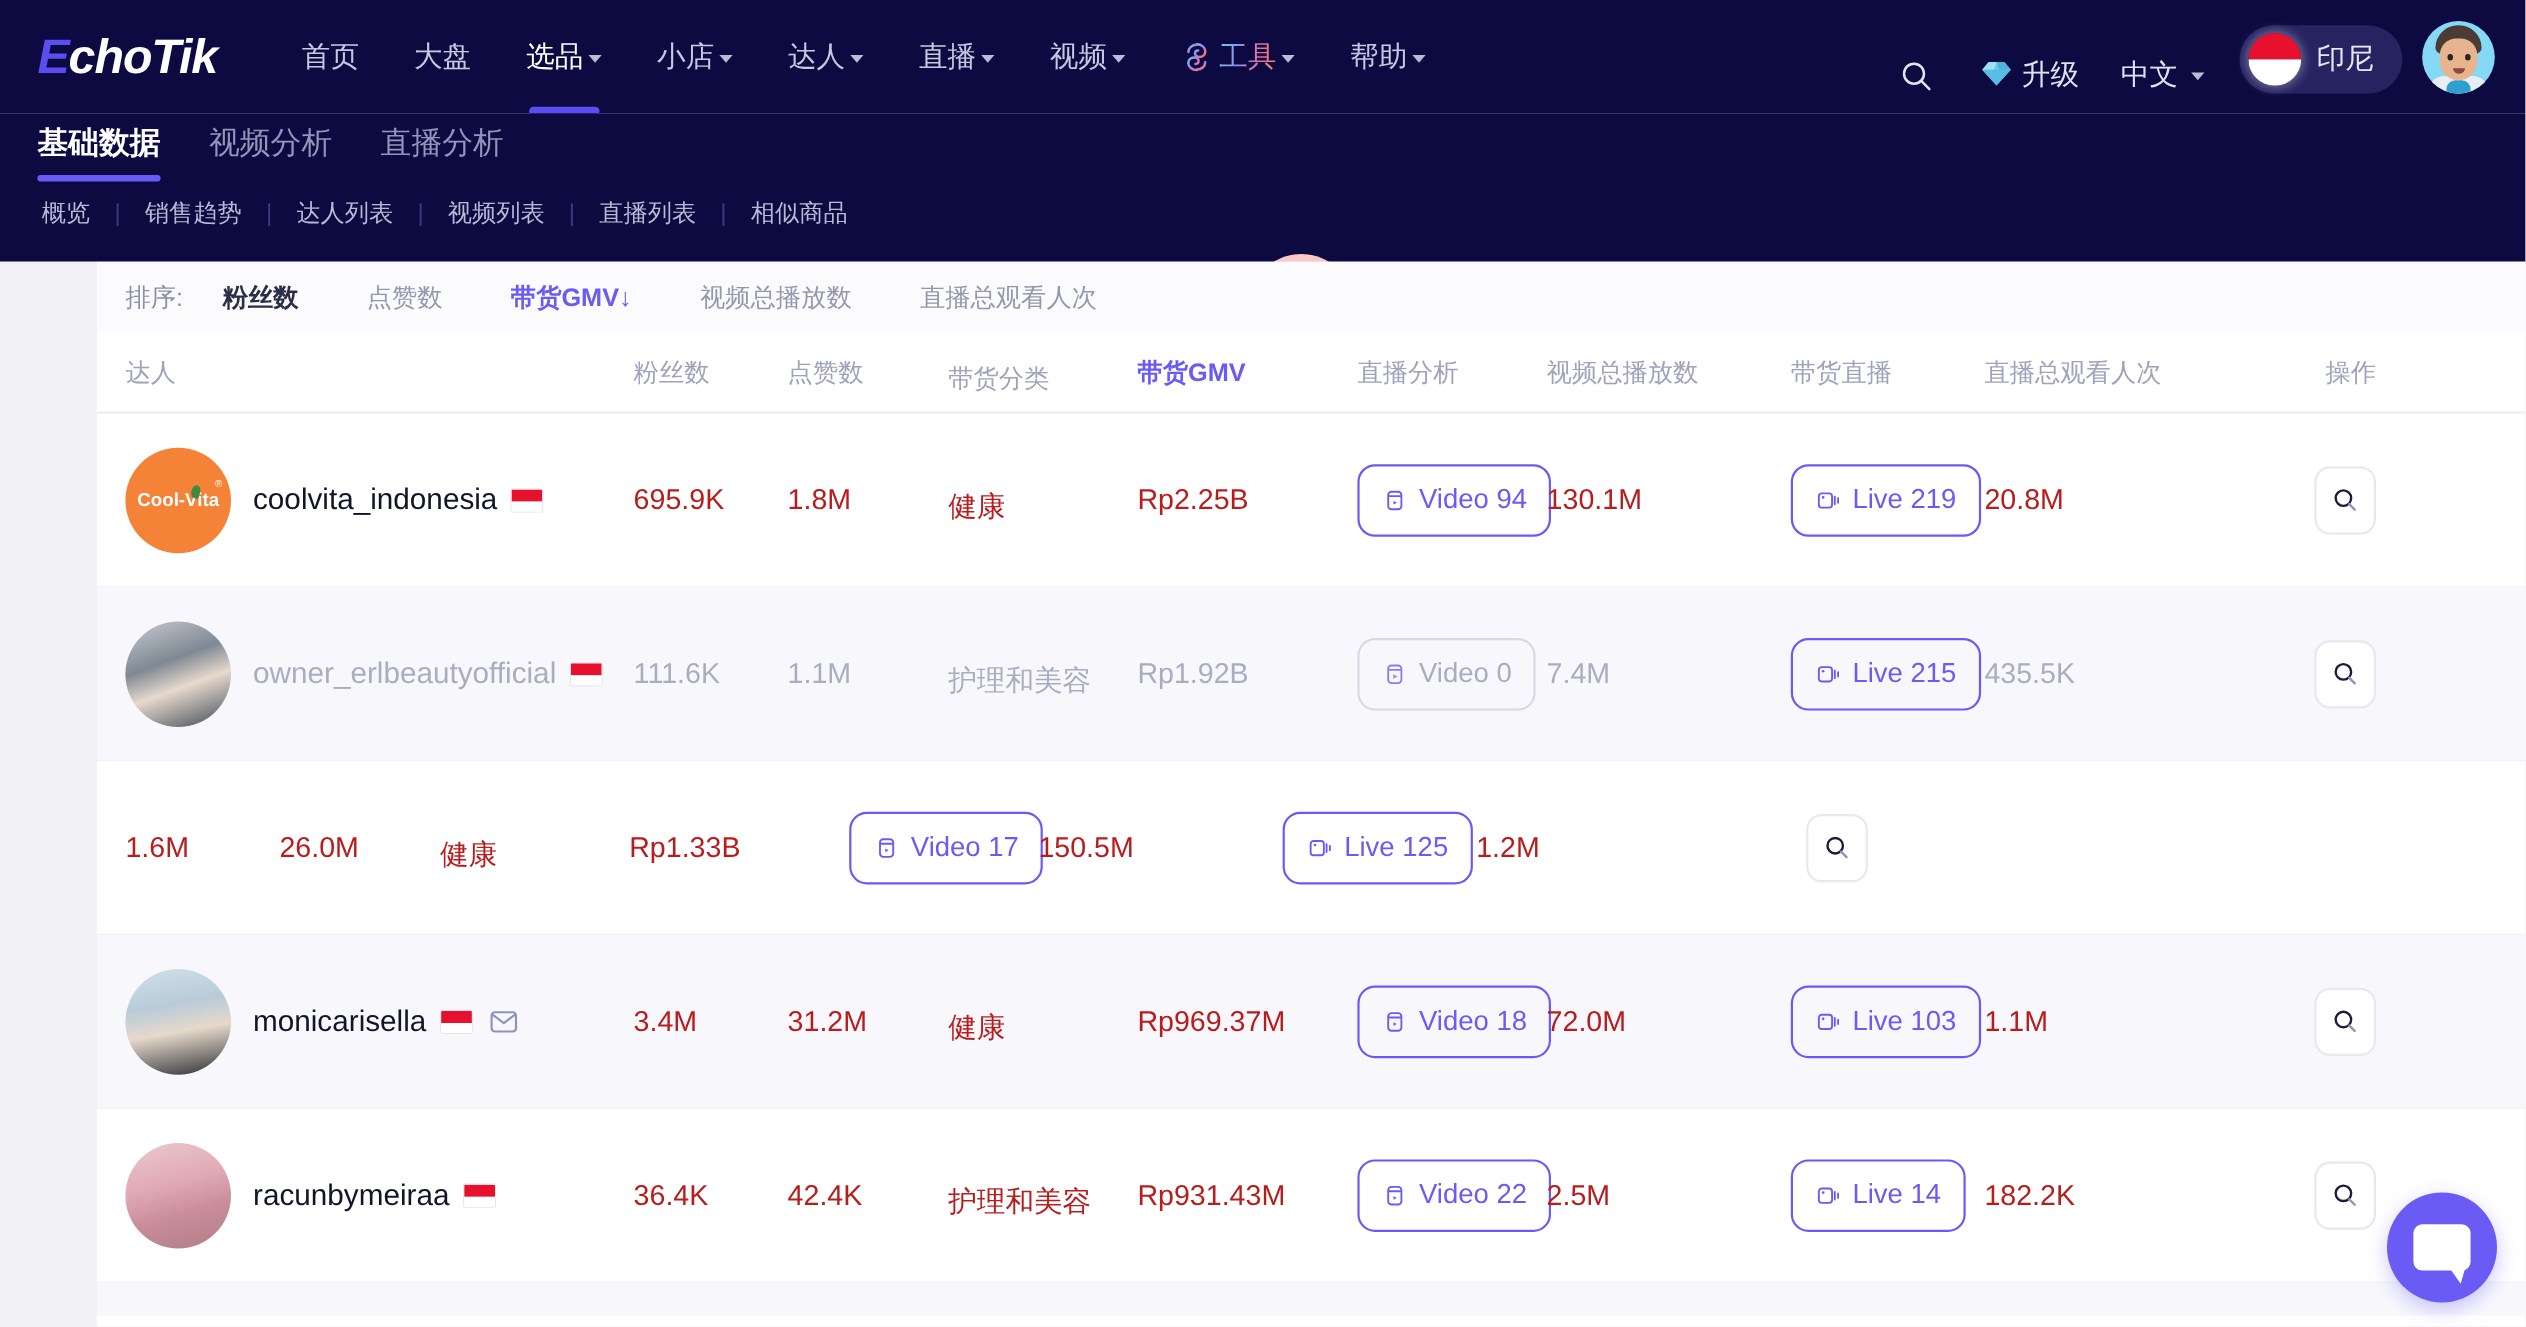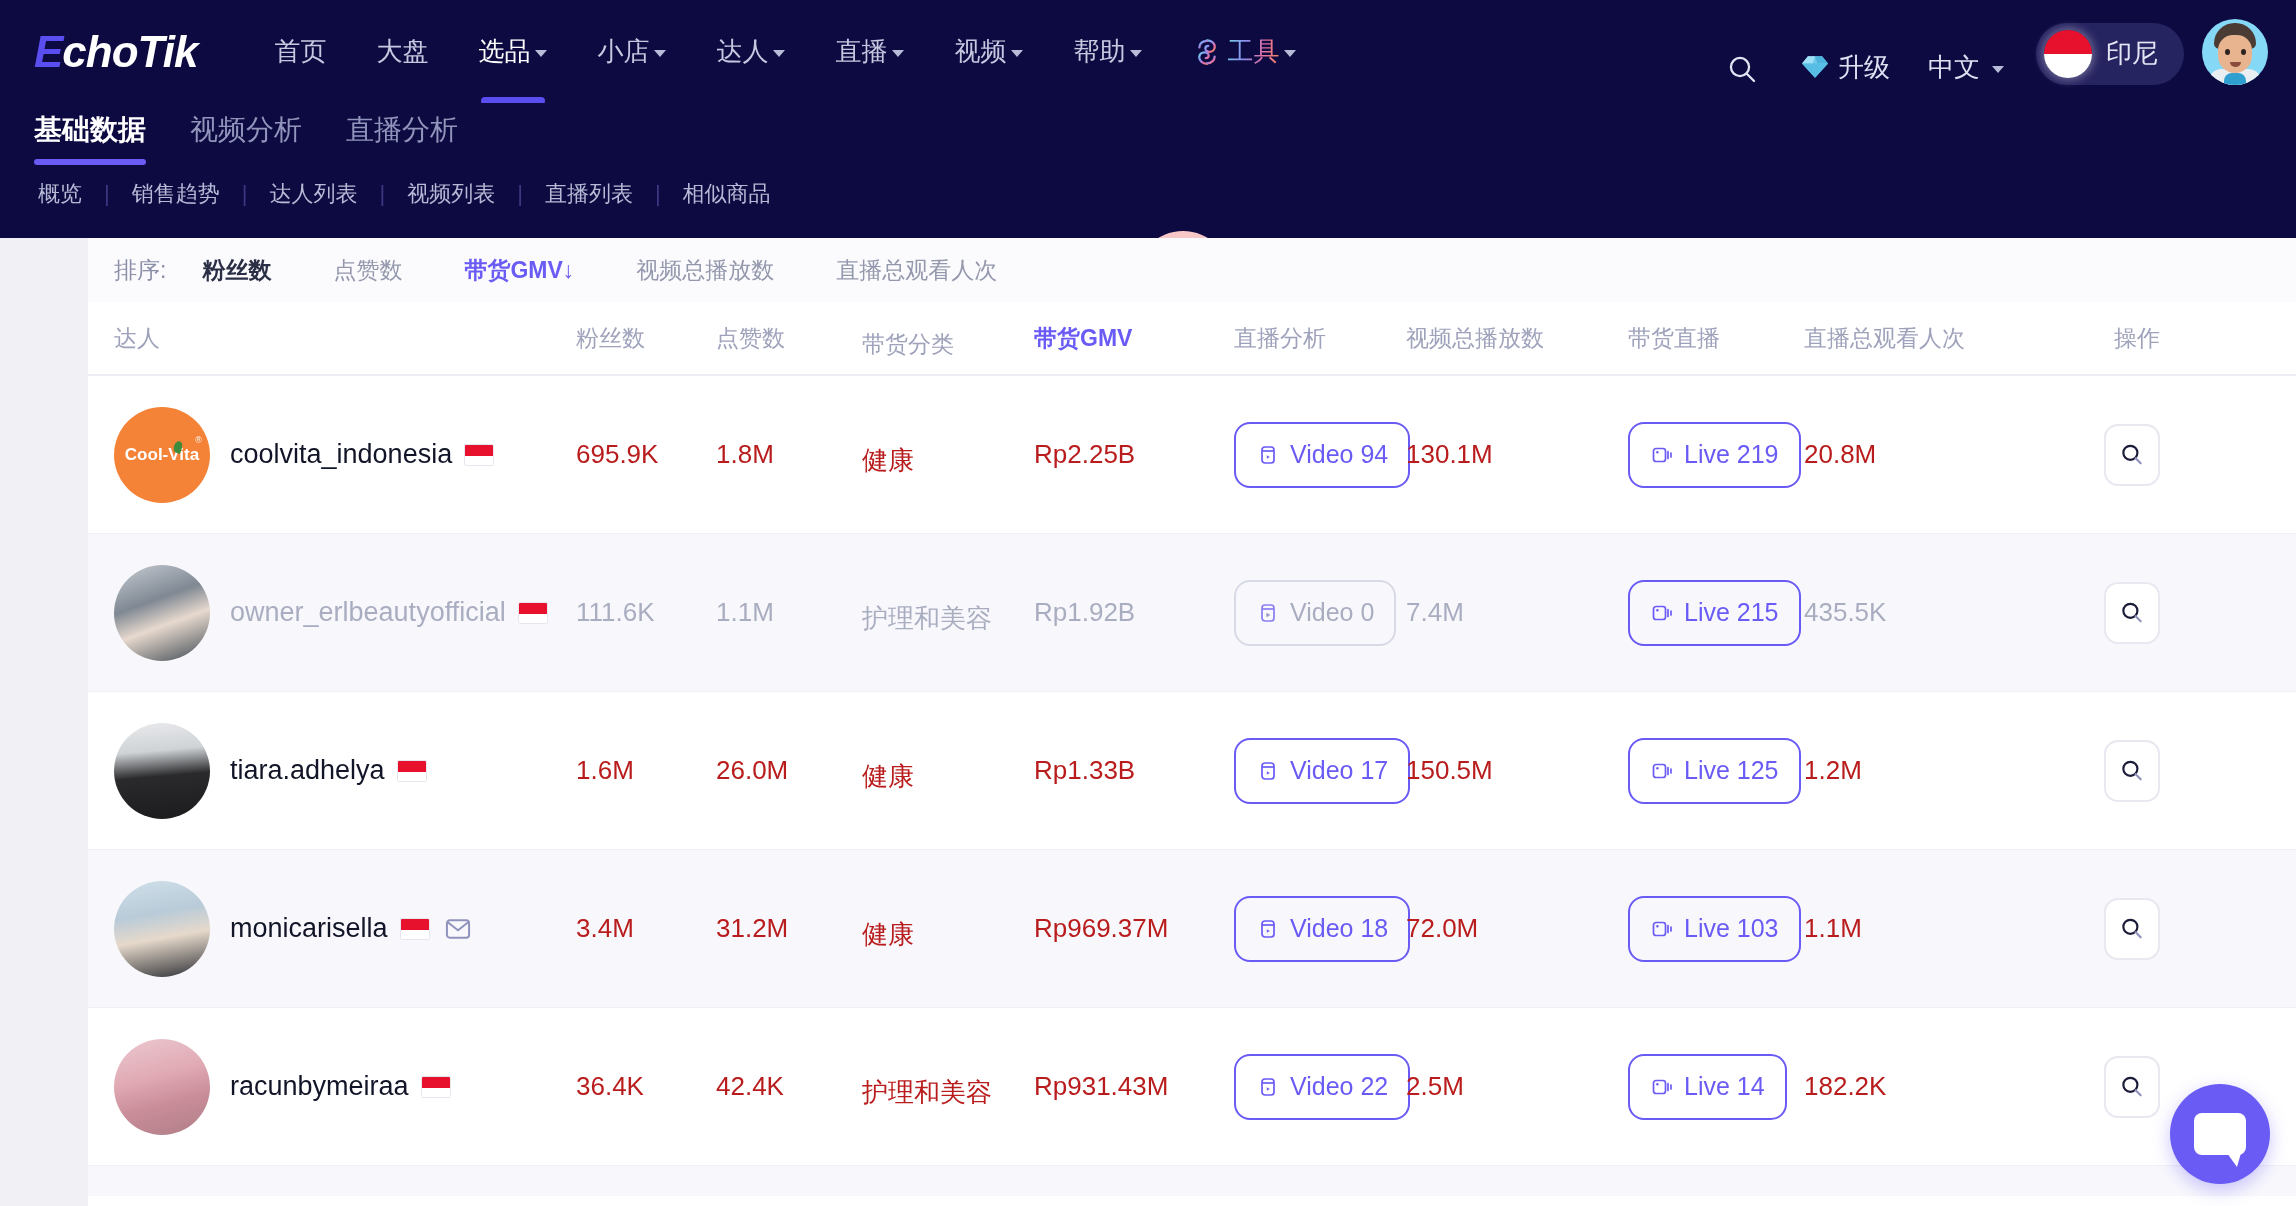--- a/index.html
+++ b/index.html
@@ -344,44 +344,44 @@
     <div class="nav-item">
       <span>达人</span>
       <span class="caret"></span>
     </div>
     <div class="nav-item">
       <span>直播</span>
       <span class="caret"></span>
     </div>
     <div class="nav-item">
       <span>视频</span>
-      <span class="caret"></span>
-    </div>
-    <div class="nav-item">
-      <span>帮助</span>
       <span class="caret"></span>
     </div>
     <div class="nav-item nav-item-tools">
       <svg class="tools-icon" viewBox="0 0 24 24" fill="none">
         <defs>
           <linearGradient id="gTools" x1="0" y1="0" x2="1" y2="1">
             <stop offset="0%" stop-color="#6fd3e8"></stop>
               <stop offset="40%" stop-color="#8d8ff0"></stop>
             <stop offset="72%" stop-color="#e86fa0"></stop>
               <stop offset="100%" stop-color="#f08a5a"></stop>
           </linearGradient>
         </defs>
         <path d="M12 2.6c3.4 0 6.2 2.3 6.2 5.2 0 2.3-1.9 4-4.3 4-1.8 0-3.2-1.1-3.2-2.6 0-1.2 1-2.1 2.3-2.1" stroke="url(#gTools)" stroke-width="1.8" stroke-linecap="round"></path>
         <path d="M12 21.4c-3.4 0-6.2-2.3-6.2-5.2 0-2.3 1.9-4 4.3-4 1.8 0 3.2 1.1 3.2 2.6 0 1.2-1 2.1-2.3 2.1" stroke="url(#gTools)" stroke-width="1.8" stroke-linecap="round"></path>
         <path d="M5.9 8.3C5.9 5.3 8.6 3 12 3" stroke="url(#gTools)" stroke-width="1.8" stroke-linecap="round"></path>
         <path d="M18.1 15.7c0 3-2.7 5.3-6.1 5.3" stroke="url(#gTools)" stroke-width="1.8" stroke-linecap="round"></path>
       </svg>
       <span class="tools-label">工具</span>
       <span class="caret"></span>
     </div>
+    <div class="nav-item">
+      <span>帮助</span>
+      <span class="caret"></span>
+    </div>
   </div>
 
   <div class="nav-right">
     <div class="nav-search">
       <svg width="32" height="32" viewBox="0 0 24 24" fill="none">
         <circle cx="10.5" cy="10.5" r="6.8" stroke="#e2e4f4" stroke-width="1.7"></circle>
         <path d="M15.6 15.6L21 21" stroke="#e2e4f4" stroke-width="1.7" stroke-linecap="round"></path>
       </svg>
     </div>
 
@@ -624,32 +624,20 @@
         <span class="act-btn">
           <svg width="26" height="26" viewBox="0 0 24 24" fill="none">
             <circle cx="10.5" cy="10" r="6.5" stroke="#1b1b3a" stroke-width="2"></circle>
             <path d="M15.4 15L20 19.6" stroke="#8f92bb" stroke-width="2" stroke-linecap="round"></path>
           </svg>
         </span>
       </div>
     </div>
 
     <div class="trow">
-      <div class="c-creator">
-        <div class="av ph2"></div>
-        <div class="creator-meta">
-          <span class="creator-name">tiara.adhelya</span>
-          <span class="creator-icons">
-            <span class="mini-flag">
-                <span class="mf-top" style="display:block;height:11px"></span>
-                <span class="mf-bot" style="display:block;height:11px"></span>
-              </span>
-          </span>
-        </div>
-      </div>
       <div class="c-fans cell-num">1.6M</div>
       <div class="c-likes cell-num">26.0M</div>
       <div class="c-cat cell-num">健康</div>
       <div class="c-gmv cell-num">Rp1.33B</div>
       <div class="c-video">
         <span class="badge">
           <svg width="24" height="24" viewBox="0 0 24 24" fill="none">
             <rect x="6" y="4" width="12" height="16" rx="3" stroke="#6a5bf5" stroke-width="1.7"></rect>
             <path d="M6 8h12" stroke="#6a5bf5" stroke-width="1.7"></path>
             <path d="M10.8 12.3l3 1.7-3 1.7z" fill="#6a5bf5"></path>

